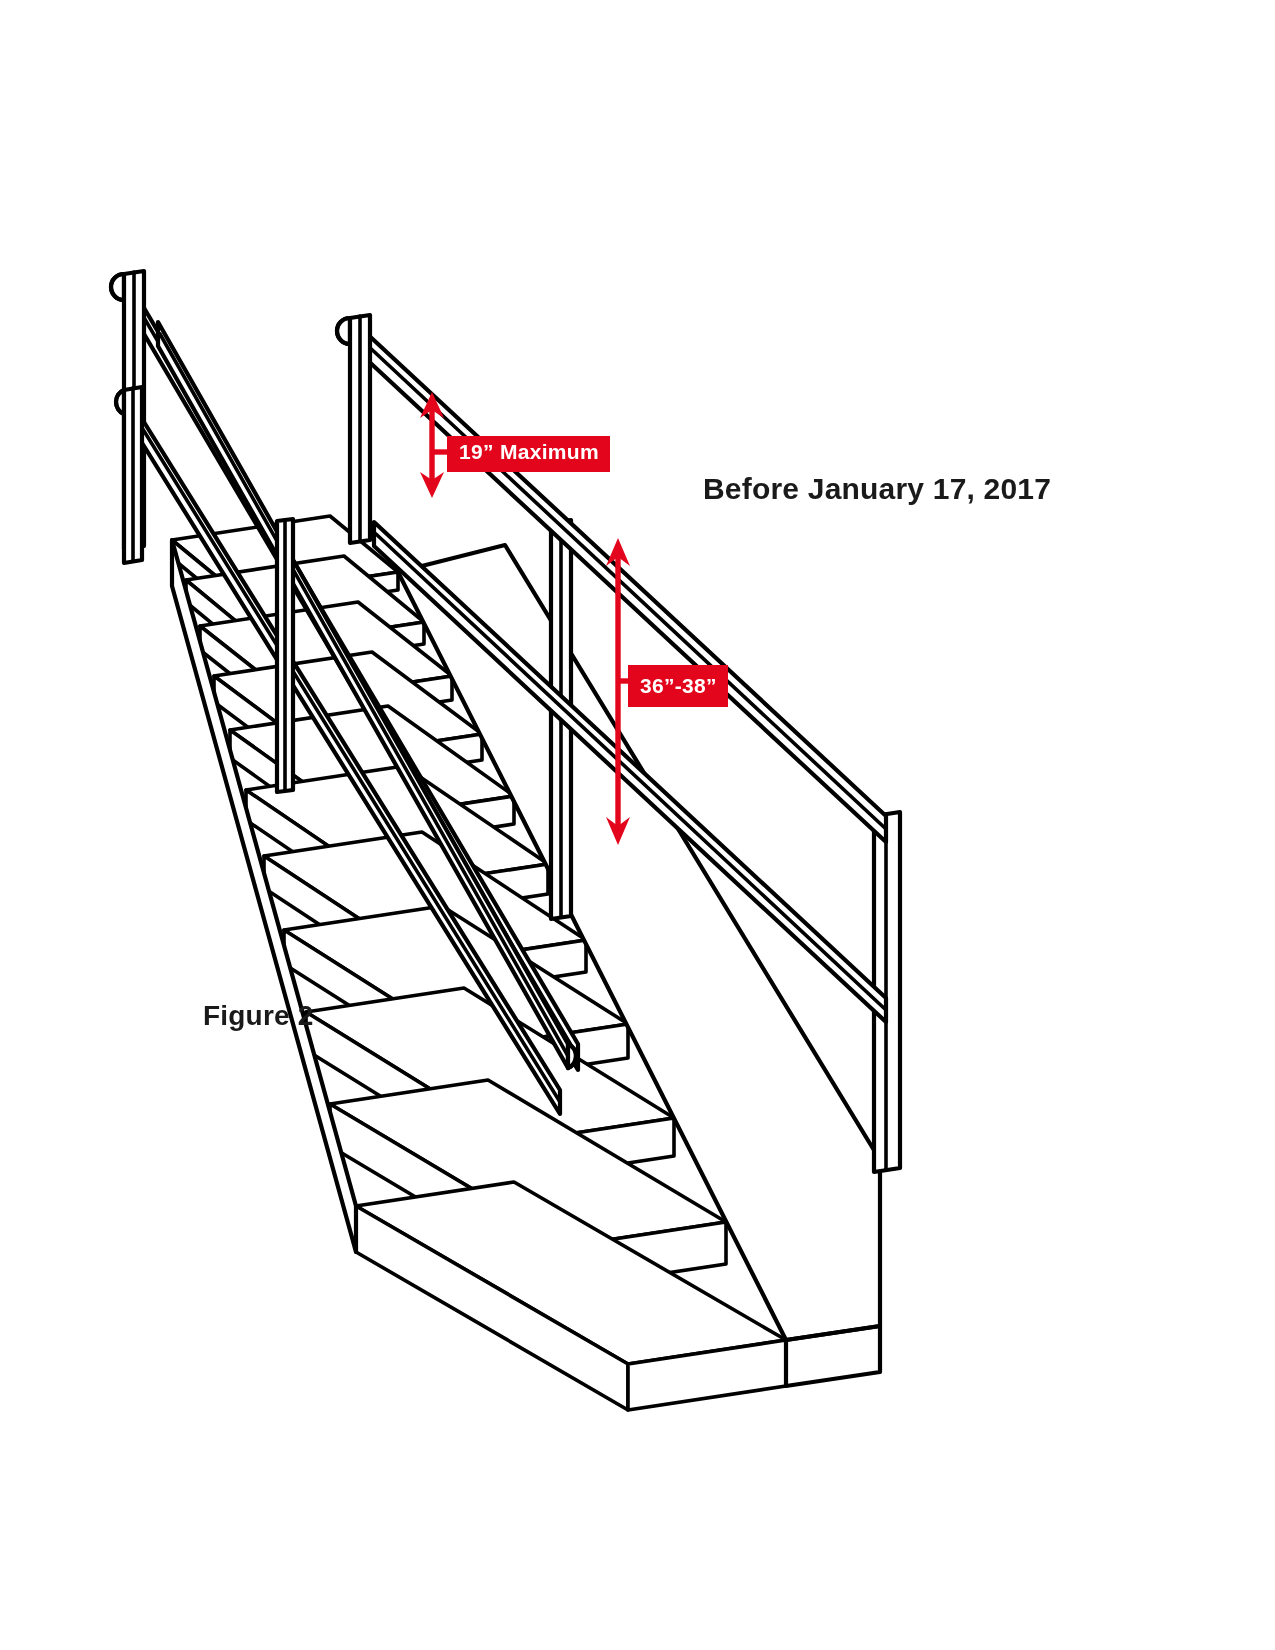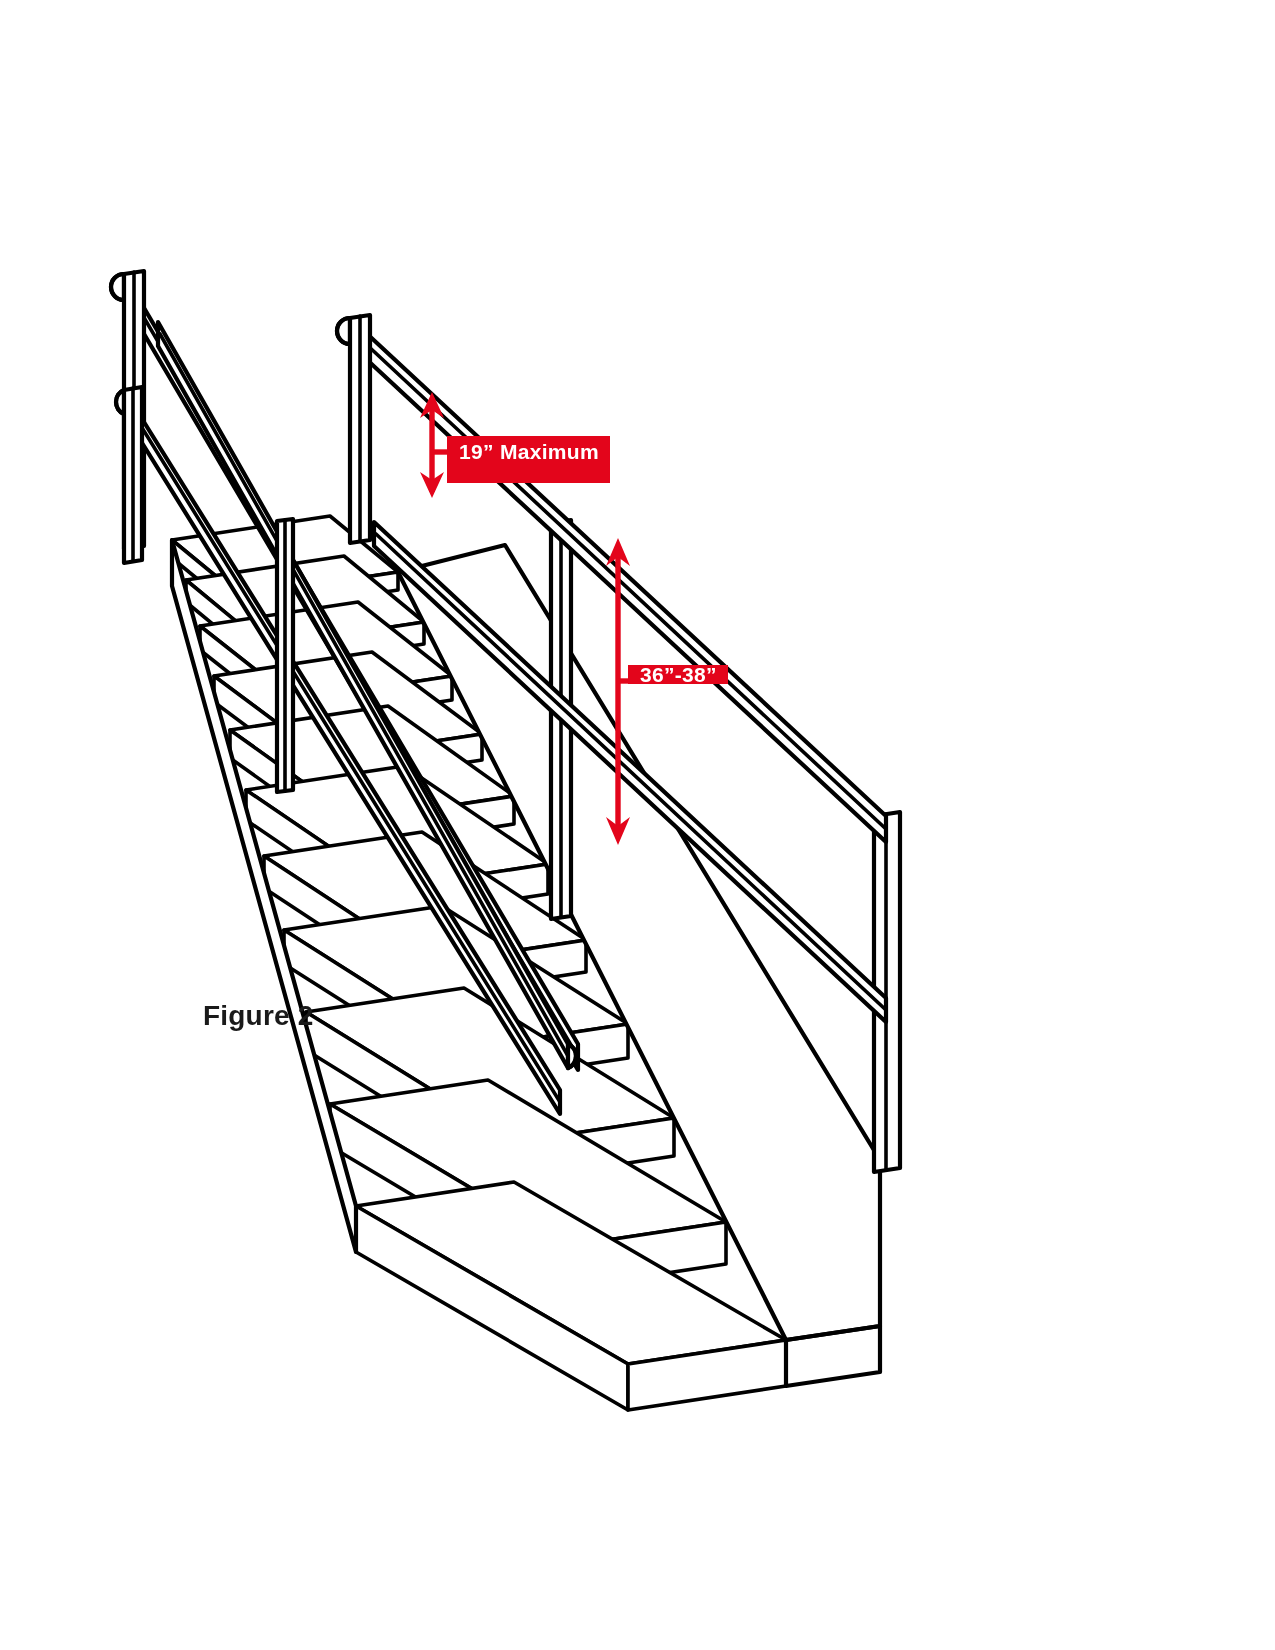--- a/index.html
+++ b/index.html
@@ -54,27 +54,27 @@
     font-weight: bold;
     white-space: nowrap;
     display: flex;
     align-items: center;
     letter-spacing: 0.3px;
   }
   #callout-top-riser {
     left: 447px;
     top: 436px;
     height: 32px;
-    padding: 0 11px 15px 12px;
+    padding: 0 11px 4px 12px;
     font-size: 21px;
   }
   #callout-handrail-height {
     left: 628px;
     top: 665px;
-    height: 19px;
+    height: 42px;
     padding: 0 11px 0 12px;
     font-size: 21px;
   }
 </style>
 </head>
 <body>
 
 <div id="figure-root">
 
   <svg class="diagram" viewBox="0 0 1275 1650" aria-hidden="true">
@@ -209,20 +209,21 @@
 
       <polygon class="redf" points="618,538 630,566 618,557 606,566"></polygon>
 
       <polygon class="redf" points="618,845 606,817 618,826 630,817"></polygon>
 
       <line class="red" x1="618" y1="681" x2="634" y2="681"></line>
     </g>
 
   </svg>
 
+  <div class="heading-text" id="title-label">Before January 17, 2017</div>
 
   <div class="heading-text" id="figure-caption">Figure 2</div>
 
   <div class="callout" id="callout-top-riser">19” Maximum</div>
 
   <div class="callout" id="callout-handrail-height">36”-38”</div>
 
 </div>
 
 </body></html>

